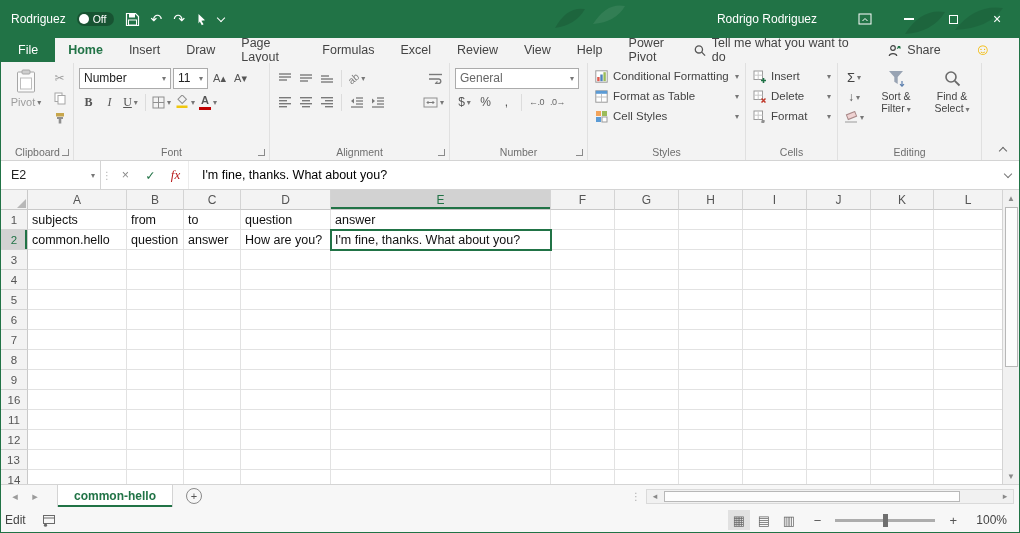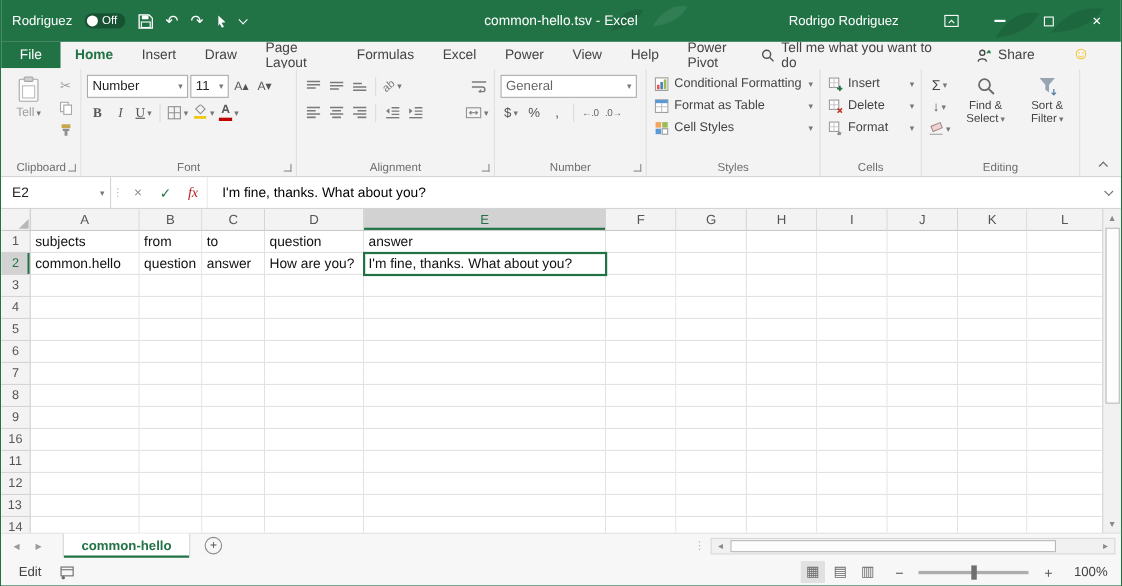--- a/index.html
+++ b/index.html
@@ -104,21 +104,21 @@
   .addsheet { margin-left:13px; align-self:center; width:16px; height:16px; border:1px solid #8a8a8a; border-radius:50%; display:flex; align-items:center; justify-content:center; font-size:11px; color:#555; }
   .hregion { margin-left:auto; display:flex; align-items:center; gap:5px; padding-right:5px; }
   .hdots { color:#b0b0b0; font-size:10px; }
   .hscroll { display:flex; align-items:center; width:368px; height:15px; background:#f1f1f1; border:1px solid #dadada; }
   .harrow { width:16px; text-align:center; color:#8a8a8a; font-size:9px; }
   .hthumb { height:11px; width:296px; background:#fdfdfd; border:1px solid #b8b8b8; margin:0 1px; }
   .hspacer { flex:1; }
 
   
   .statusbar { height:26px; background:#f7f7f7; display:flex; align-items:center; }
-  .smode { padding-left:16px; font-size:12px; color:#444; }
+  .smode { padding-left:4px; font-size:12px; color:#444; }
   .macro { margin-left:16px; display:flex; align-items:center; }
   .statright { margin-left:auto; display:flex; align-items:center; gap:14px; padding-right:12px; }
   .viewbtns { display:flex; gap:3px; }
   .vbtn { width:22px; height:20px; display:flex; align-items:center; justify-content:center; font-size:13px; color:#6a6a6a; }
   .vbtn.active { background:#e1e1e1; }
   .zbtn { font-size:13px; color:#555; }
   .ztrack { width:100px; height:3px; background:#adadad; position:relative; }
   .ztick { position:absolute; left:50%; top:-3px; width:1px; height:9px; background:#8d8d8d; }
   .zthumb { position:absolute; left:50%; top:-5px; width:5px; height:13px; background:#6f6f6f; margin-left:-2px; }
   .zoomlabel { font-size:12px; color:#444; width:36px; text-align:right; }
@@ -154,21 +154,20 @@
       <span class="qbtn">↷</span>
       <span class="qbtn">
         <svg width="11" height="13" viewBox="0 0 11 13">
           <path d="M2.5 1l6.5 6.2-3.6.5 2.2 3.6-1.8 1-2-3.7-1.3 2z" fill="#fff"></path>
         </svg>
       </span>
       <span class="qbtn">
           <span class="chevdown"></span>
         </span>
     </div>
-    <div class="wtitle">common-hello.tsv - Excel</div>
     <div class="tbright">
       <span class="username">Rodrigo Rodriguez</span>
       <span class="winbtn">
         <svg width="14" height="12" viewBox="0 0 14 12">
           <rect x="1" y="1" width="12" height="10" fill="none" stroke="#fff"></rect>
           <path d="M4.5 8l2.5-2.5L9.5 8" fill="none" stroke="#fff"></path>
         </svg>
       </span>
       <span class="winbtn">
           <span class="minline"></span>
@@ -182,21 +181,21 @@
 
   <div class="tabrow">
     <div style="display:flex">
         <span class="tab file">File</span>
         <span class="tab active">Home</span>
         <span class="tab">Insert</span>
         <span class="tab">Draw</span>
         <span class="tab">Page Layout</span>
         <span class="tab">Formulas</span>
         <span class="tab">Excel</span>
-        <span class="tab">Power</span>
+        <span class="tab">Review</span>
         <span class="tab">View</span>
         <span class="tab">Help</span>
         <span class="tab">Power Pivot</span>
       </div>
     <div class="tabright">
       <span class="tellme">
         <svg width="13" height="13" viewBox="0 0 13 13">
           <circle cx="5.3" cy="5.3" r="3.9" fill="none" stroke="#555" stroke-width="1.4"></circle>
           <line x1="8.3" y1="8.3" x2="12" y2="12" stroke="#555" stroke-width="1.4"></line>
         </svg>
@@ -218,21 +217,21 @@
 
     <div class="rgroup" style="flex-basis:72px">
       <div class="cliprow">
         <div class="paste">
           <svg width="20" height="24" viewBox="0 0 20 24">
             <rect x="1.5" y="3" width="17" height="20" rx="1" fill="#fbfbfb" stroke="#a6a6a6"></rect>
             <rect x="6" y="1" width="8" height="4" rx="1" fill="#cfcfcf" stroke="#a6a6a6"></rect>
             <rect x="4.5" y="9" width="11" height="11" fill="#fff" stroke="#bdbdbd"></rect>
           </svg>
           <span class="pl">
-              <span>Tell</span>
+              <span>Pivot</span>
               <span class="dd">▾</span>
             </span>
         </div>
         <div class="clipcol">
           <span class="sbtn">✂</span>
           <span class="sbtn">
             <svg width="12" height="13" viewBox="0 0 12 13">
               <rect x="1" y="1" width="7" height="8.5" fill="#fff" stroke="#a6a6a6"></rect>
               <rect x="4" y="3.5" width="7" height="8.5" fill="#fff" stroke="#a6a6a6"></rect>
             </svg>
@@ -512,32 +511,32 @@
             </span>
           <span class="sbtn">
             <svg width="14" height="12" viewBox="0 0 14 12">
               <rect x="3" y="2" width="9" height="5" transform="rotate(-22 7.5 4.5)" fill="#efd2d2" stroke="#a98a8a"></rect>
               <line x1="1" y1="11" x2="13" y2="11" stroke="#9b9b9b"></line>
             </svg>
             <span class="dd">▾</span>
           </span>
         </div>
         <div class="bigbtn">
+          <svg width="18" height="17" viewBox="0 0 18 17">
+            <path d="M2 1h14l-5.3 6v7l-3.4-2.3V7z" fill="#98a3b3"></path>
+            <path d="M15 11v5M13 14.2l2 2 2-2" fill="none" stroke="#5b7fae" stroke-width="1.2"></path>
+          </svg>
+          <span class="bl"><span>Sort &amp; Filter</span><span class="dd">▾</span></span>
+        </div>
+        <div class="bigbtn">
           <svg width="17" height="17" viewBox="0 0 17 17">
             <circle cx="7" cy="7" r="5" fill="none" stroke="#6a6a6a" stroke-width="1.6"></circle>
             <line x1="10.8" y1="10.8" x2="15.5" y2="15.5" stroke="#6a6a6a" stroke-width="1.8"></line>
           </svg>
           <span class="bl"><span>Find &amp; Select</span><span class="dd">▾</span></span>
-        </div>
-        <div class="bigbtn">
-          <svg width="18" height="17" viewBox="0 0 18 17">
-            <path d="M2 1h14l-5.3 6v7l-3.4-2.3V7z" fill="#98a3b3"></path>
-            <path d="M15 11v5M13 14.2l2 2 2-2" fill="none" stroke="#5b7fae" stroke-width="1.2"></path>
-          </svg>
-          <span class="bl"><span>Sort &amp; Filter</span><span class="dd">▾</span></span>
         </div>
       </div>
       <div class="glabel">Editing</div>
     </div>
 
     <span class="collapse">
         <span class="chevup"></span>
       </span>
   </div>
 

